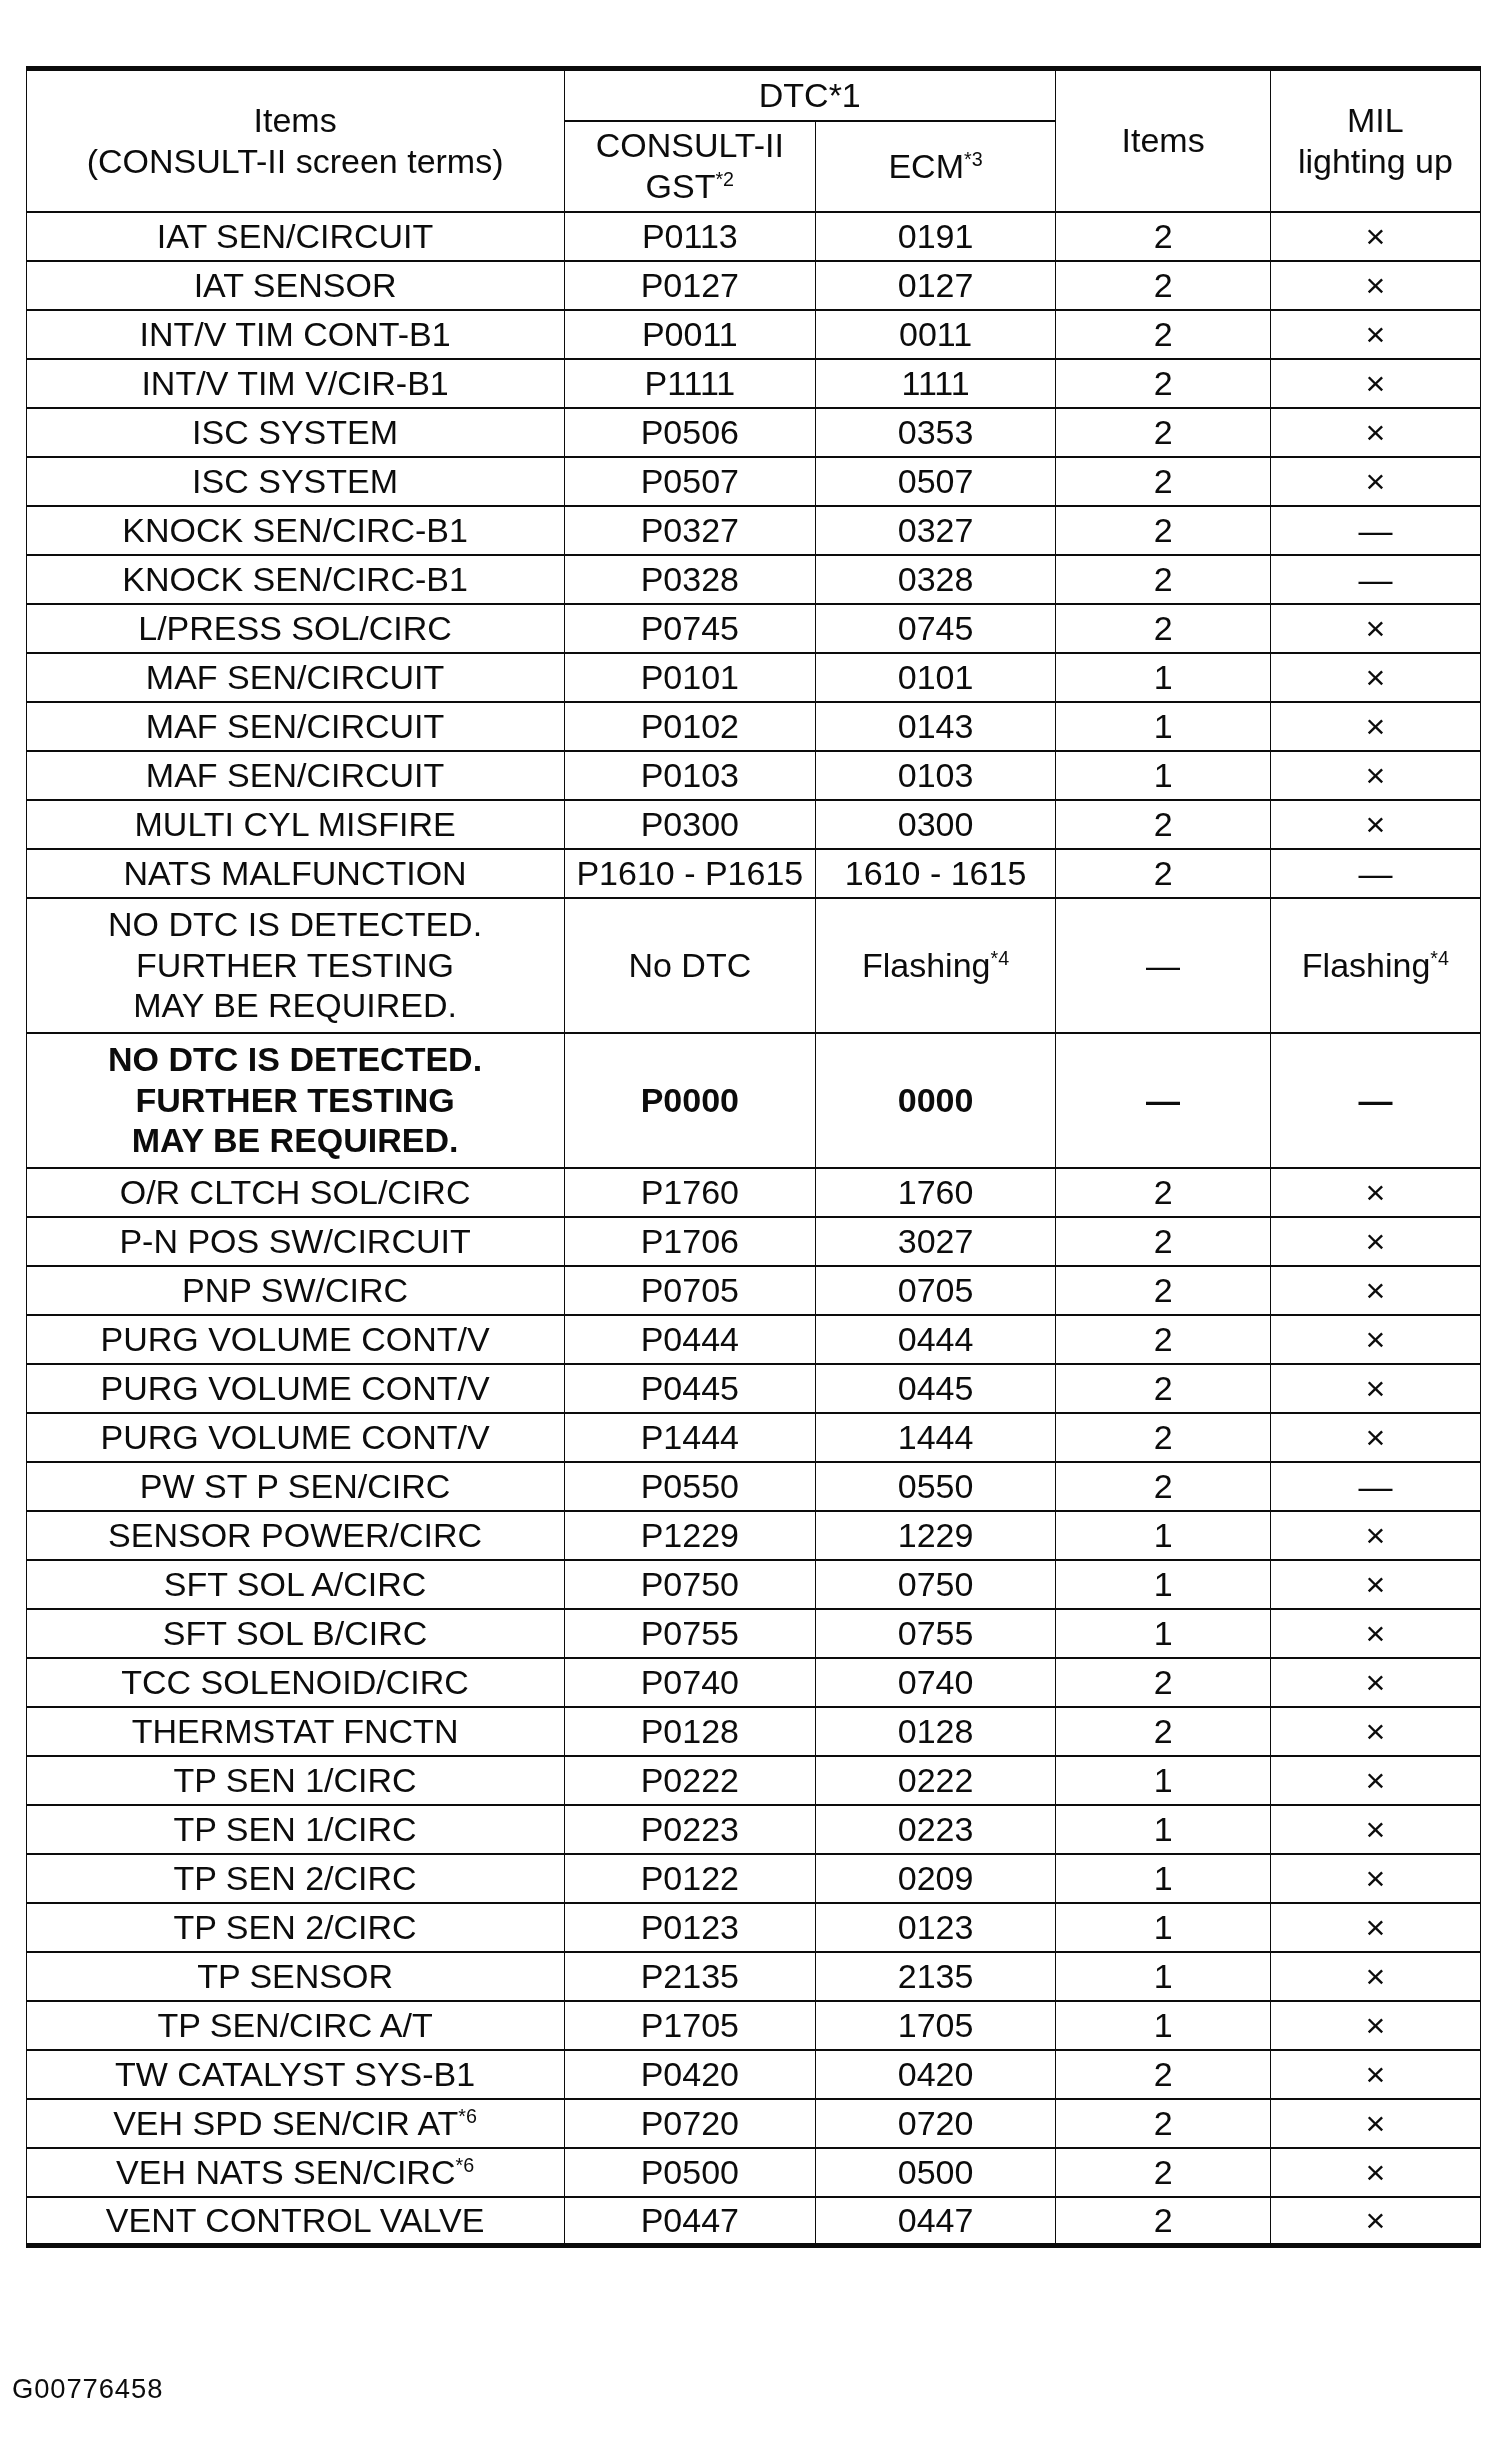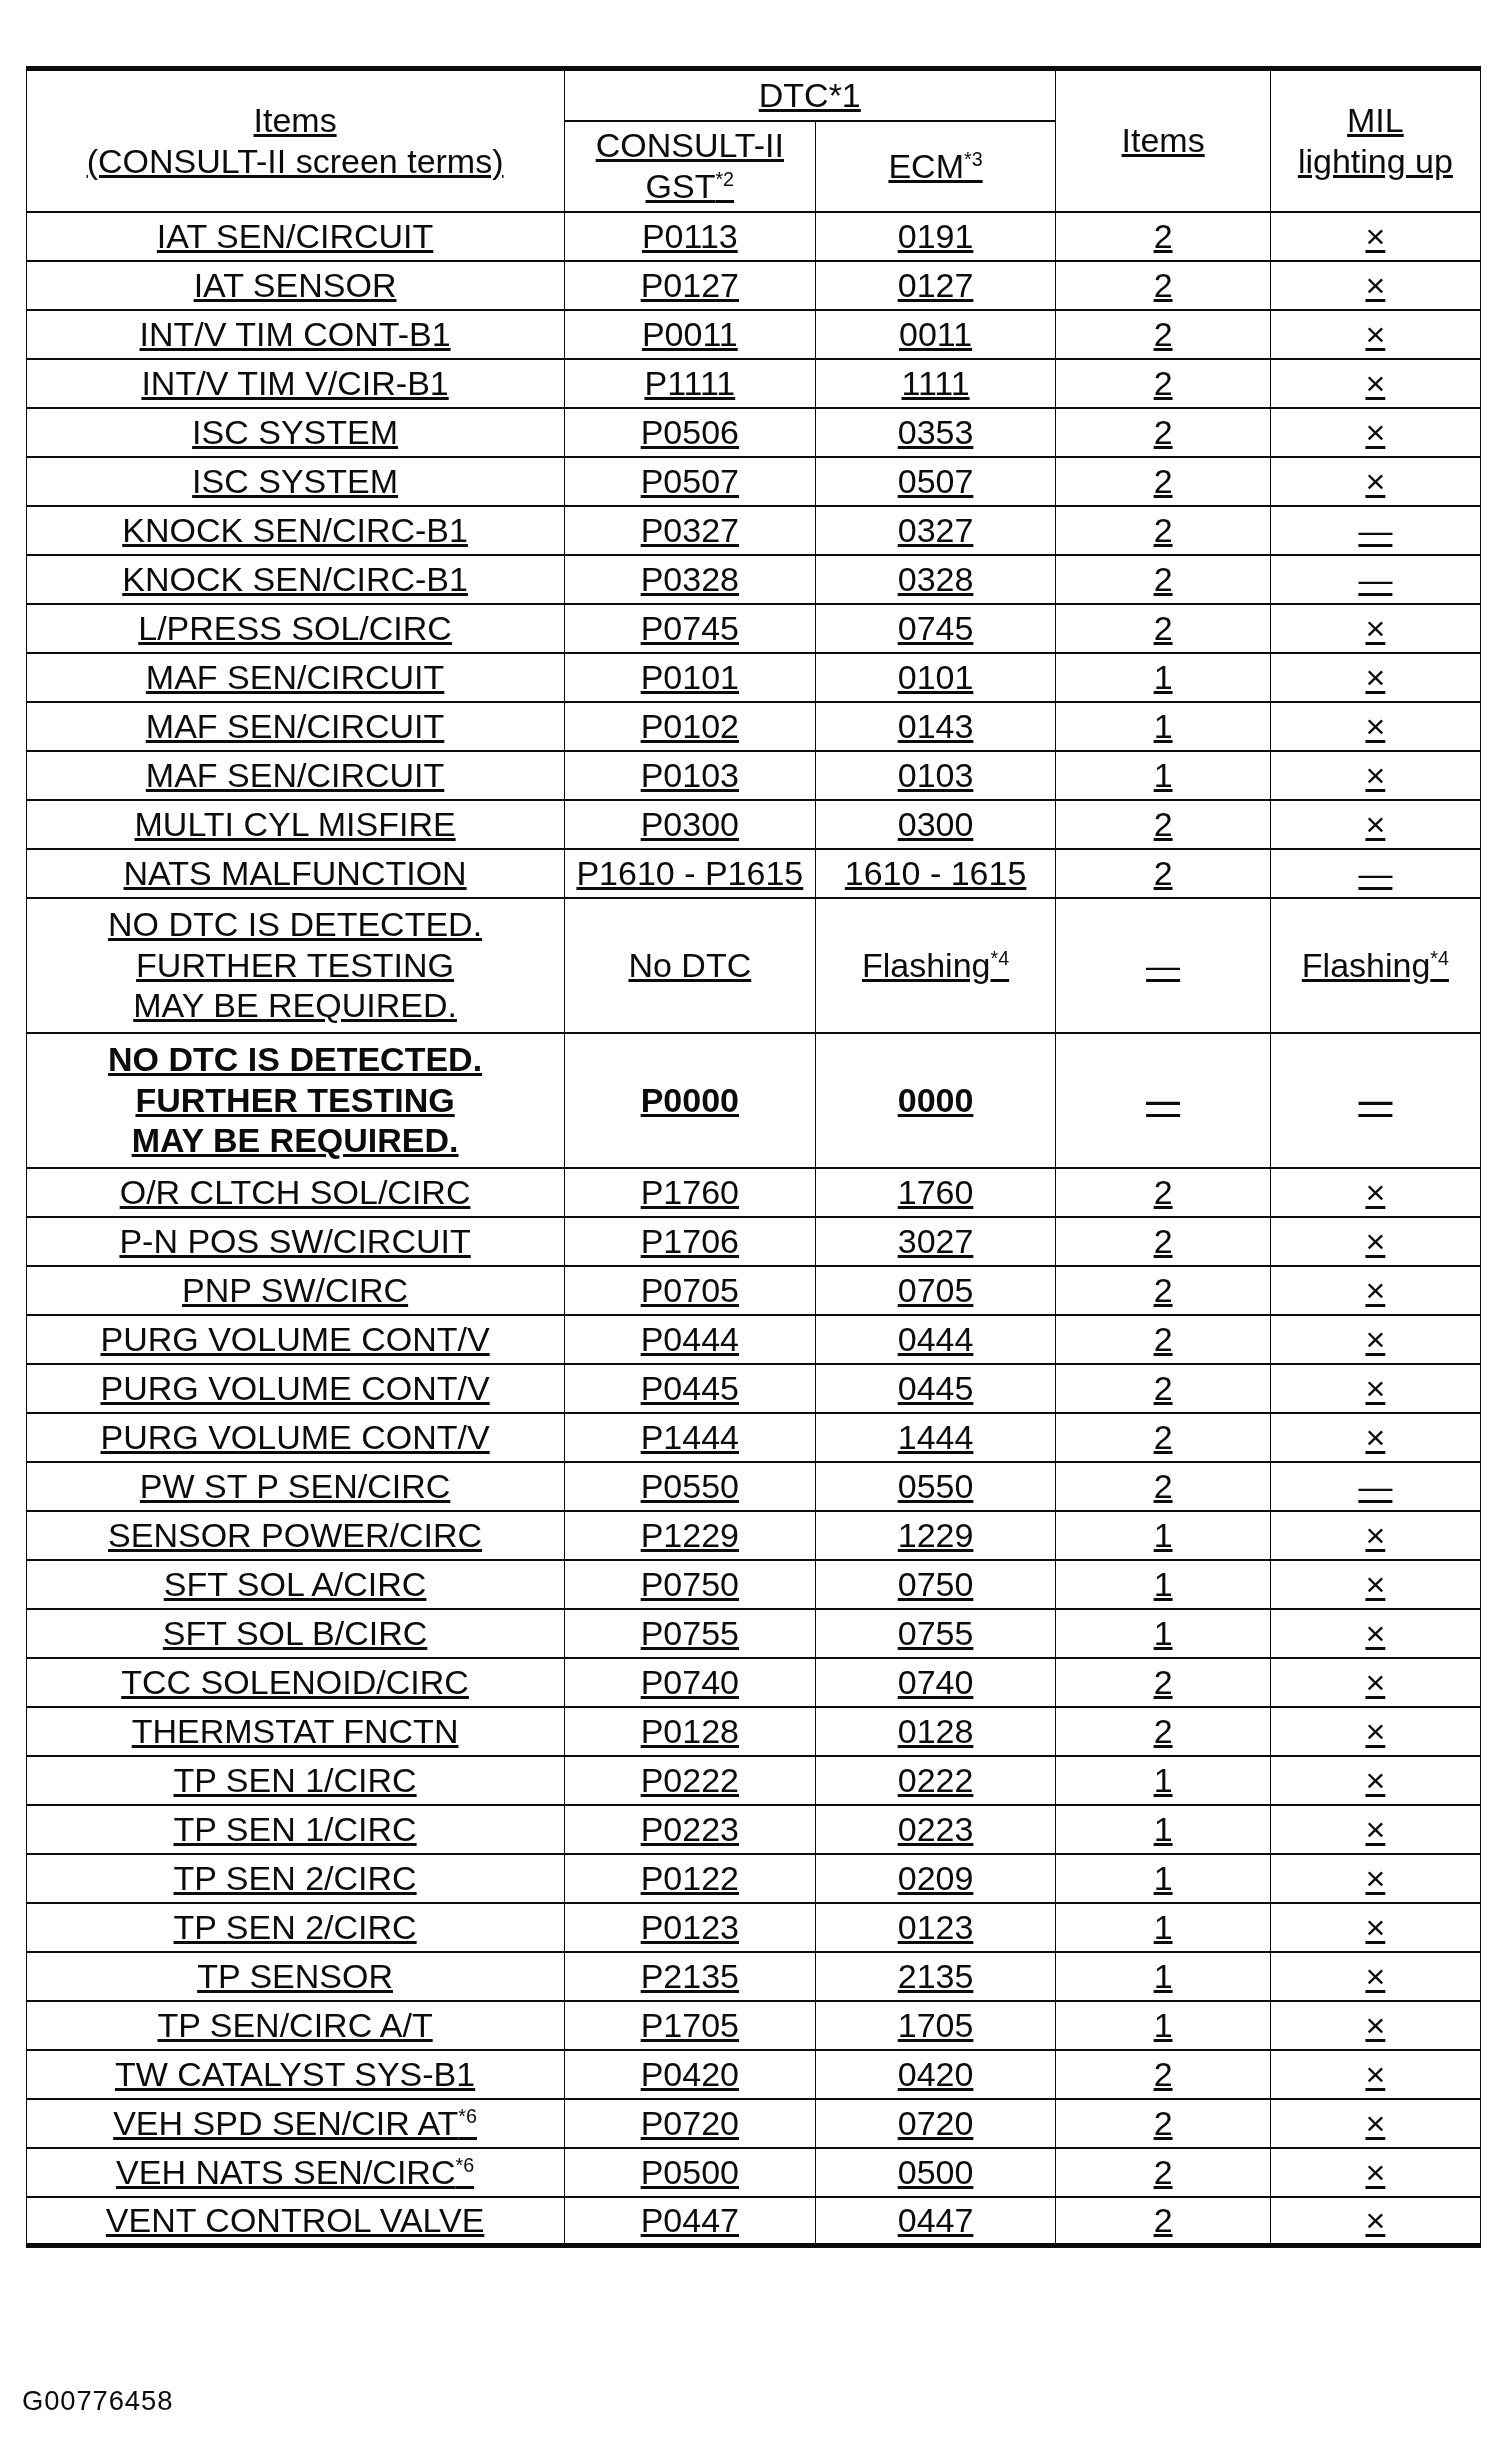--- a/index.html
+++ b/index.html
@@ -34,46 +34,44 @@
     border-bottom-width: 2.7px;
     padding: 0;
     text-align: center;
     vertical-align: middle;
     font-weight: 400;
     overflow: hidden;
   }
   table.dtc {
     border-top: 5.5px solid #0c0c0c;
     border-bottom: 5.5px solid #0c0c0c;
-    text-decoration: underline;
   }
   thead tr.h1 th { height: 52px; }
   thead tr.h2 th { height: 91px; }
   tbody td { height: 49px; }
   tbody tr.tall td { height: 135px; }
   tbody tr.bold td { font-weight: 700; }
   th.items-head, td.items-cell {
     text-align: left;
     padding-left: 16.5px;
     white-space: pre-line;
   }
   th.items-head { text-align: center; padding-left: 0; }
   th { white-space: pre-line; }
   sup {
     font-size: 0.58em;
     vertical-align: super;
     line-height: 0;
   }
   .figure-id {
     position: absolute;
-    left: 22px;
+    left: 12px;
     top: 2373px;
     font-size: 27.4px;
     letter-spacing: 0.9px;
-    margin-top: 12px;
   }
 </style>
 </head>
 <body>
 
 <div class="page">
 
   <table class="dtc">
     <colgroup>
       <col style="width:37.0%">

